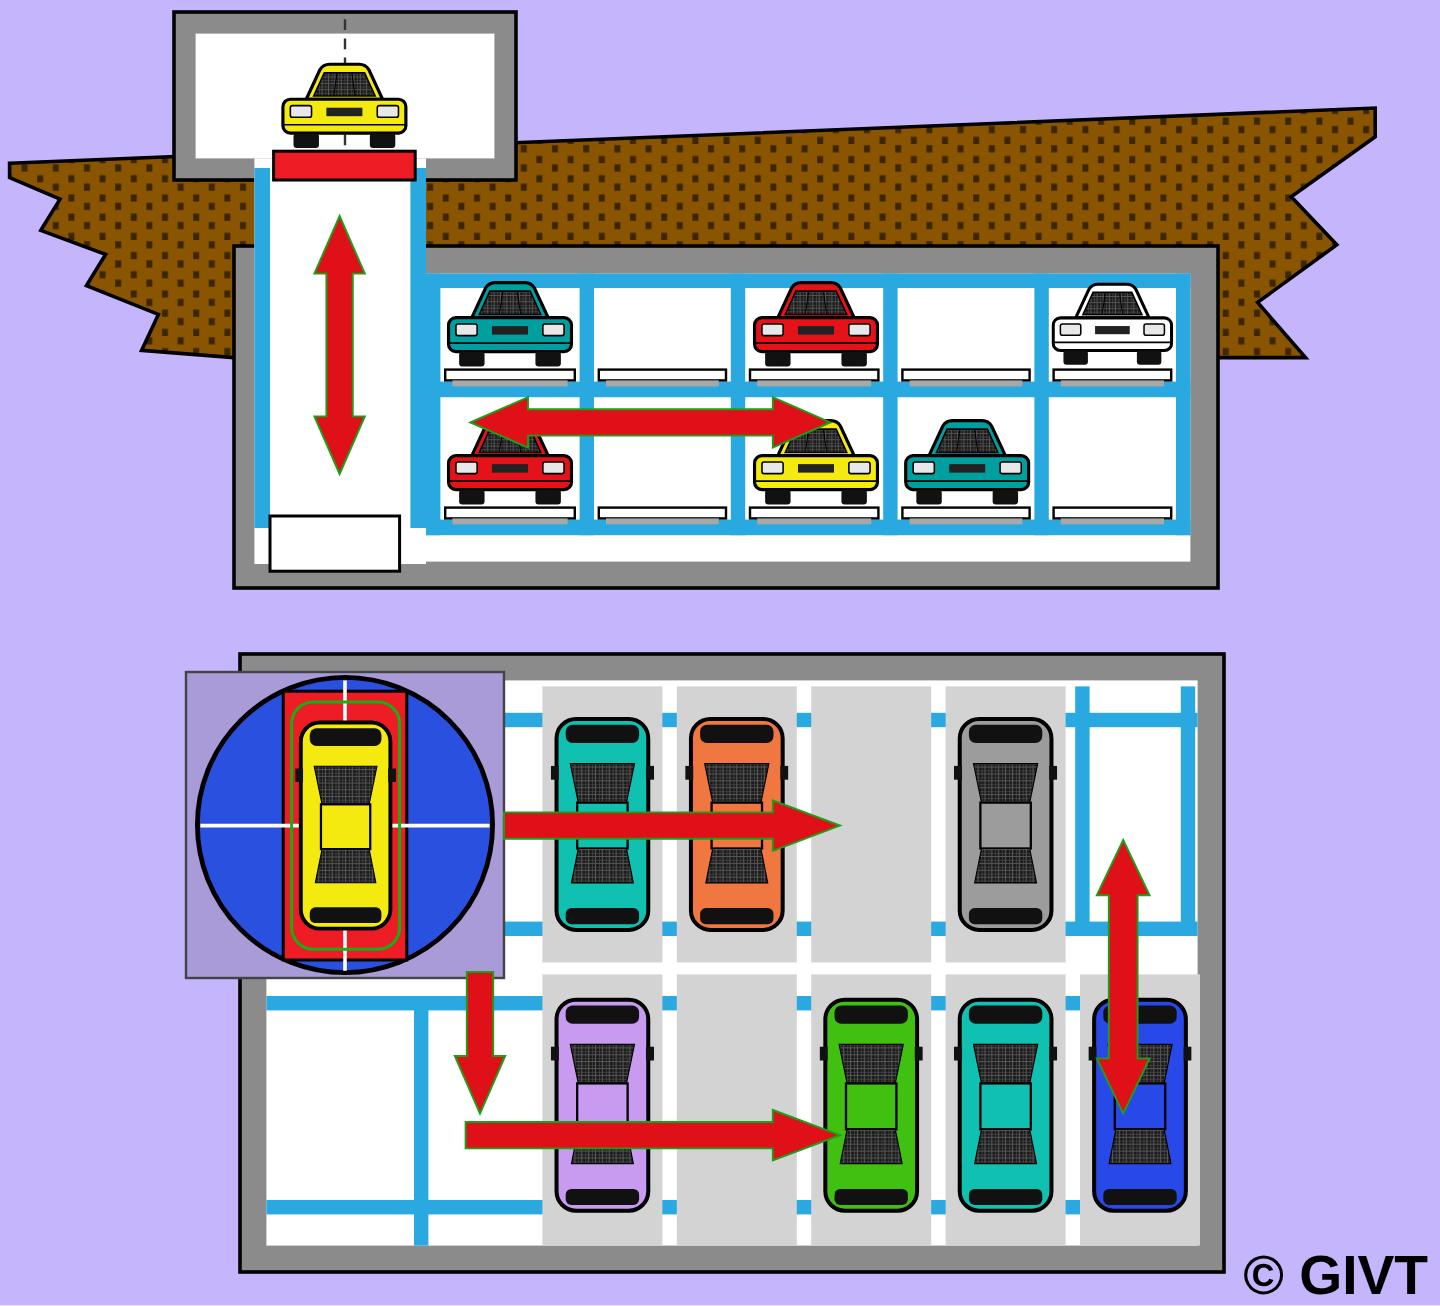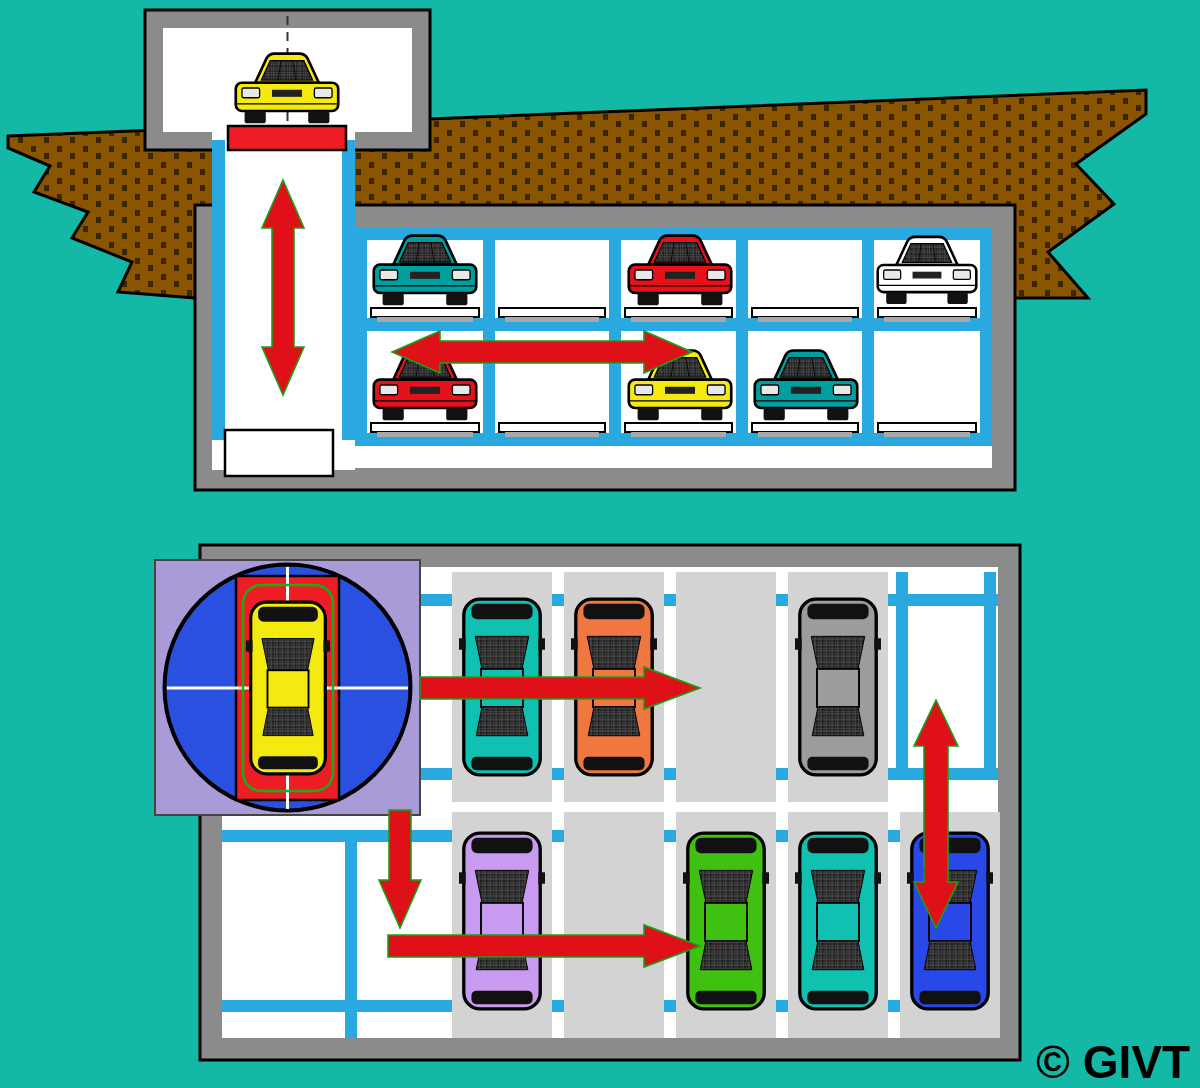--- a/index.html
+++ b/index.html
@@ -1,16 +1,16 @@
 <!DOCTYPE html>
 <html style="--arrow: #e01018; --arrow_edge: #1aa01a; --rail: #2aa9e1; --earth: #8a5500; --earth_dash: #3c2600; --wall: #8b8b8b; --slot: #d3d3d3; --inset_bg: #a89bd8; --turntable: #2a50e0; --platform: #ee1c25;"><head>
 <meta charset="utf-8">
 <style>
   html,body{margin:0;padding:0;background:#ffffff;}
-  .stage{position:relative;width:1200px;height:1088px;background:#14b8a6;overflow:hidden;}
+  .stage{position:relative;width:1200px;height:1088px;background:#c4b5fd;overflow:hidden;}
   svg{display:block;}
   .wall{fill:var(--wall);stroke:#000;stroke-width:3;}
   .inner{fill:#ffffff;}
   .rail{fill:var(--rail);}
   .slot{fill:var(--slot);}
   .slab{fill:#ffffff;stroke:#000;stroke-width:2;}
   .slab-base{fill:#a8a8a8;}
   .arrow{fill:var(--arrow);stroke:var(--arrow_edge);stroke-width:1.6;}
   .platform-red{fill:var(--platform);stroke:#000;stroke-width:2.5;}
   .copyright{font:bold 46px "Liberation Sans", sans-serif;fill:#000;}

